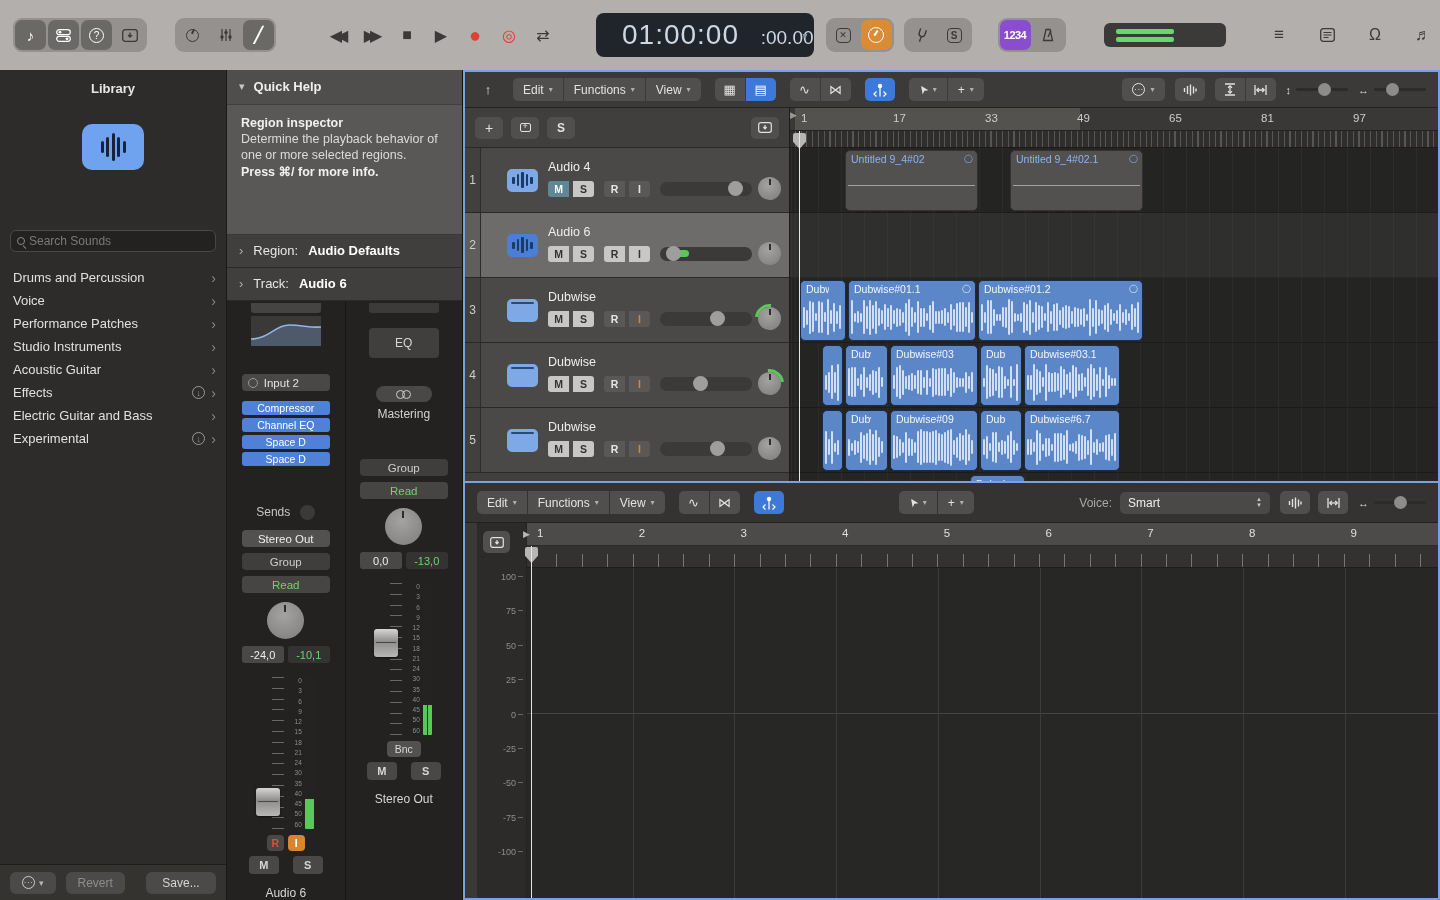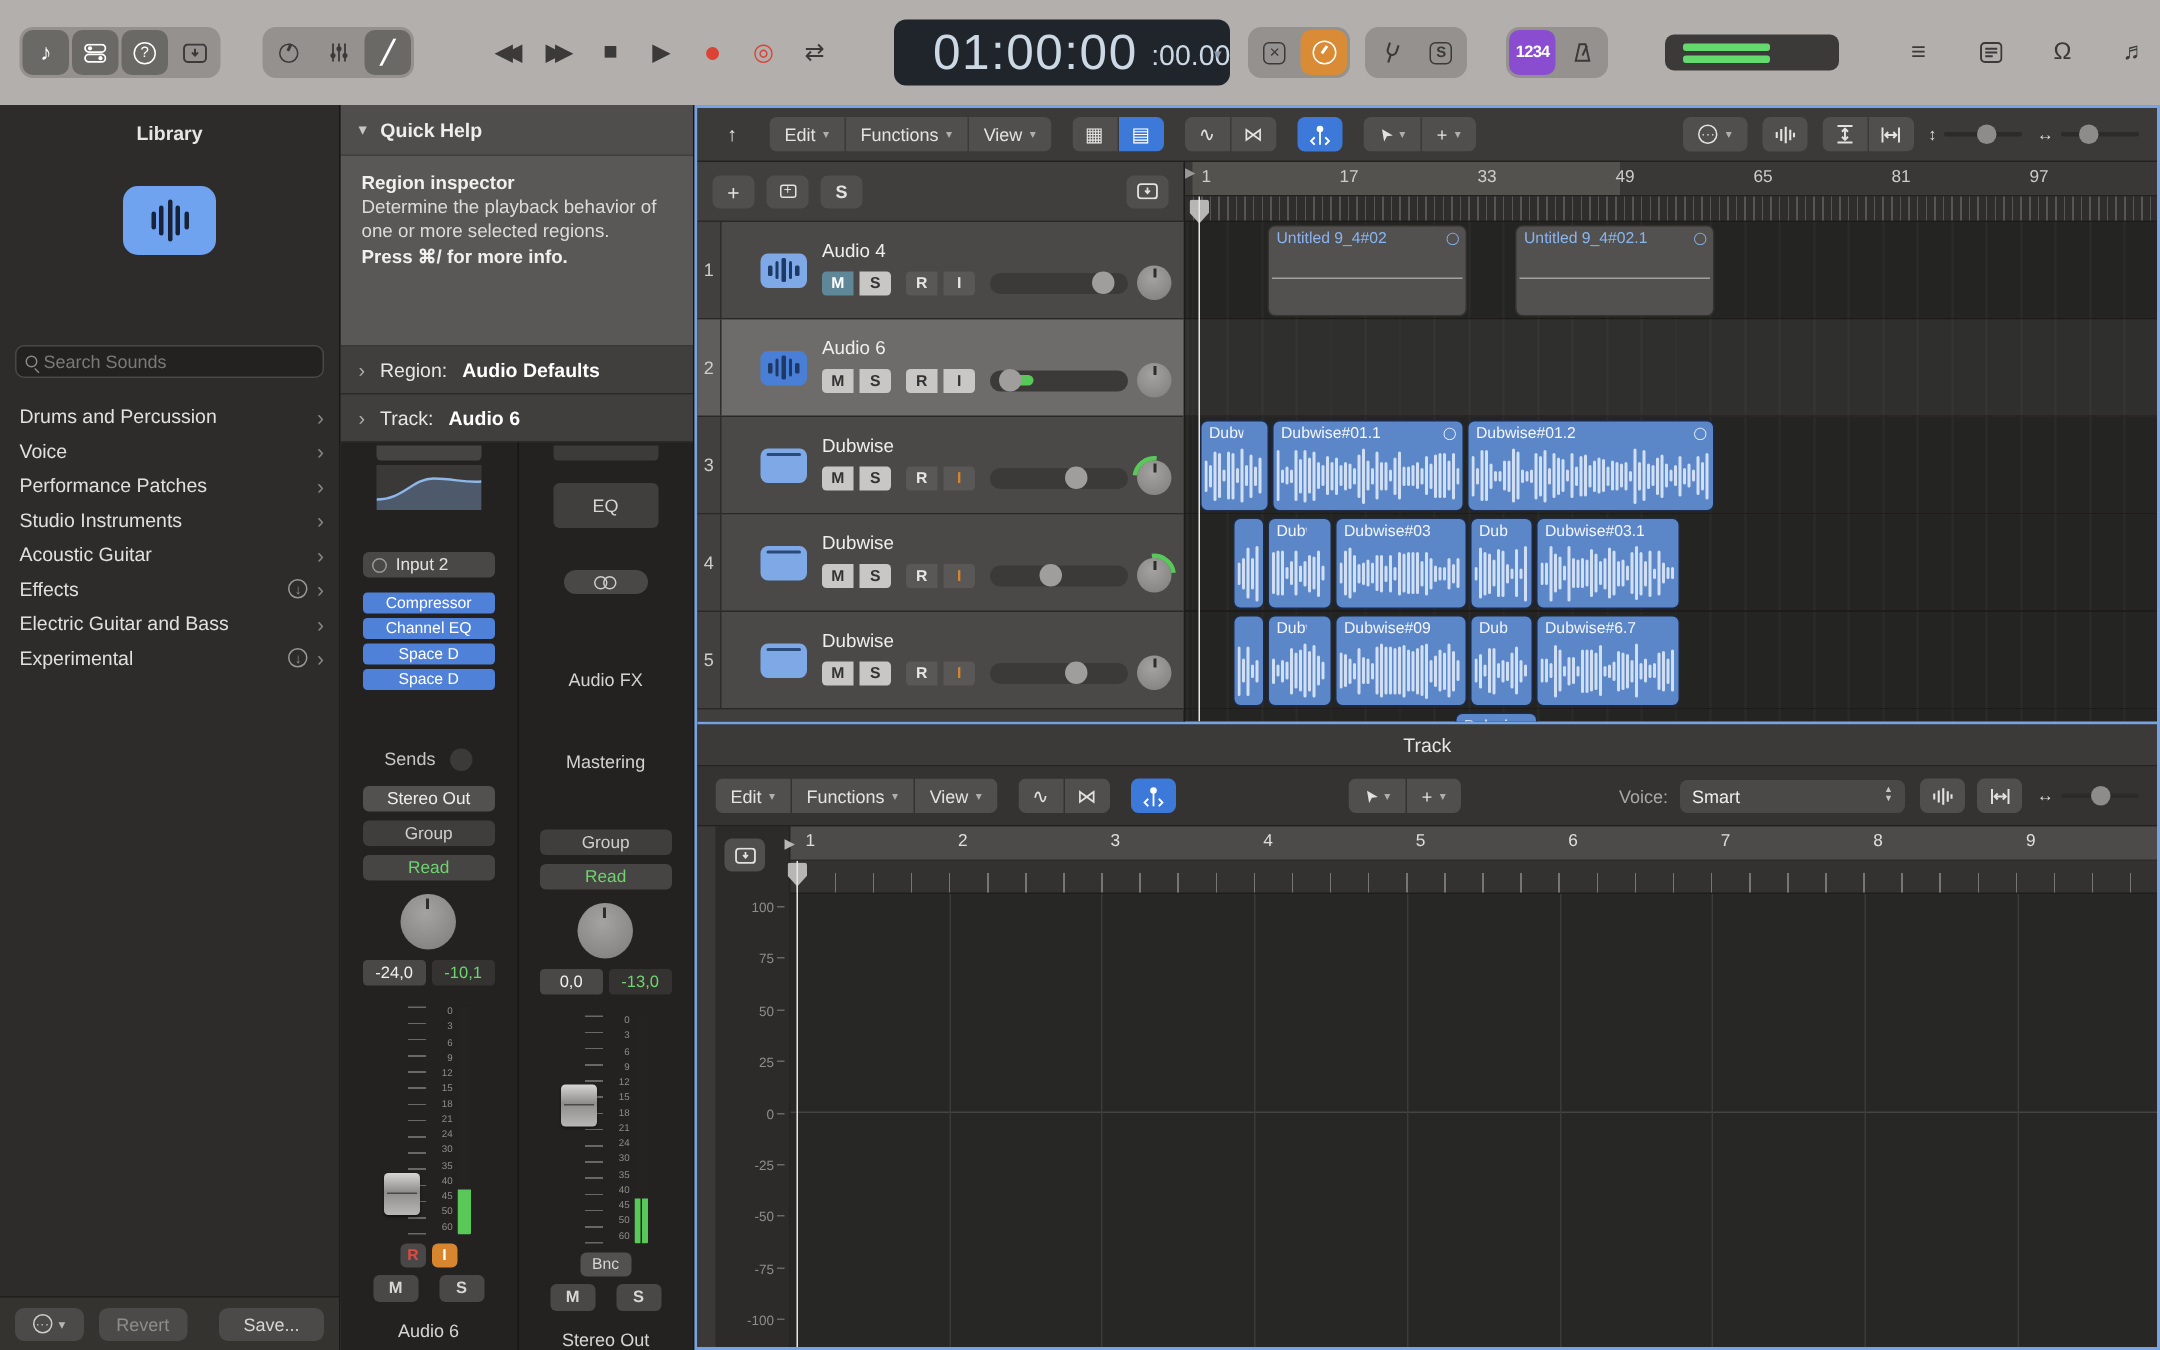--- a/index.html
+++ b/index.html
@@ -13,21 +13,21 @@
   .tb-btn { width:31px; height:30px; border-radius:7px; display:flex; align-items:center; justify-content:center;
             color:#3b3a39; font-size:15px; position:relative; }
   .tb-btn.dark { background:#6b6966; color:#fff; }
   .tb-btn.orange { background:#d98b36; color:#fff; }
   .tb-btn.purple { background:#8a4dcf; color:#fff; font-size:11px; font-weight:bold; letter-spacing:-0.5px; }
   .tp-btn { width:34px; height:34px; display:flex; align-items:center; justify-content:center; color:#3b3a39; font-size:16px; }
   .tp-btn .dbl { letter-spacing:-6px; margin-right:6px; }
   .rec { color:#dc4337; font-size:20px; }
   .cap { color:#dc4337; font-size:16px; }
   .lcd { height:44px; width:252px; background:#20242b; border-radius:8px; display:flex; align-items:center; justify-content:center; position:relative; color:#ccd8e4; }
-  .lcd .t-main { font-size:33px; font-weight:300; letter-spacing:1px; }
+  .lcd .t-main { font-size:28px; font-weight:300; letter-spacing:1px; }
   .lcd .t-sub { font-size:19px; font-weight:300; margin-left:1px; margin-top:6px; }
   .lcd .lcd-chev { position:absolute; right:6px; top:17px; font-size:10px; color:#8b97a7; }
   .meterpill { width:140px; height:24px; background:#3b3a39; border-radius:6px; display:flex; flex-direction:column; justify-content:center; gap:3px; padding-left:12px; }
   .meterpill .mbar { width:58px; height:5px; background:#63d96e; border-radius:2px; }
   .xsq { width:15px; height:15px; border:1.5px solid #3b3a39; border-radius:4px; font-size:9px; display:flex; align-items:center; justify-content:center; }
   .gauge { width:16px; height:16px; border:1.6px solid #fff; border-radius:50%; position:relative; }
   .gauge::after { content:""; position:absolute; left:6px; top:2px; width:1.6px; height:6px; background:#fff; transform:rotate(35deg); }
   .ssq { width:15px; height:15px; border:1.5px solid #3b3a39; border-radius:4px; font-size:10px; display:flex; align-items:center; justify-content:center; font-weight:bold; }
   .knob-ico { width:13px; height:13px; border:1.6px solid #3b3a39; border-radius:50%; position:relative; }
   .knob-ico::after { content:""; position:absolute; left:5px; top:-1px; width:1.6px; height:5px; background:#3b3a39; transform:rotate(25deg); }
@@ -516,21 +516,20 @@
           <div class="strip-name">Audio 6</div>
         </div>
 
         <div class="strip">
           <div class="slot-partial" style="background:#3c3b3a"></div>
           <div class="eq-slot">EQ</div>
           <div class="st-pill">
               <i></i>
               <i></i>
             </div>
-          <div class="fx-area">Audio FX</div>
           <div class="mast">Mastering</div>
           <div class="grp-pill" style="margin-top:37px">Group</div>
           <div class="read-pill">Read</div>
           <div class="pan-knob"></div>
           <div class="vals">
             <div class="valbox vol">0,0</div>
             <div class="valbox peak">-13,0</div>
           </div>
           <div class="fader-blk">
             <div class="fd-ticks">
@@ -1221,21 +1220,20 @@
 
   </div>
 </div>
             </div>
             <div class="playhead-main"></div>
           </div>
         </div>
       </div>
 
       <div class="ws-editor">
-        <div class="ed-title">Track</div>
         <div class="ed-toolbar">
           <div class="mgroup">
             <div class="mbtn">
                 <span>Edit</span>
                 <span class="chev">▾</span>
               </div>
             <div class="mbtn">
                 <span>Functions</span>
                 <span class="chev">▾</span>
               </div>

